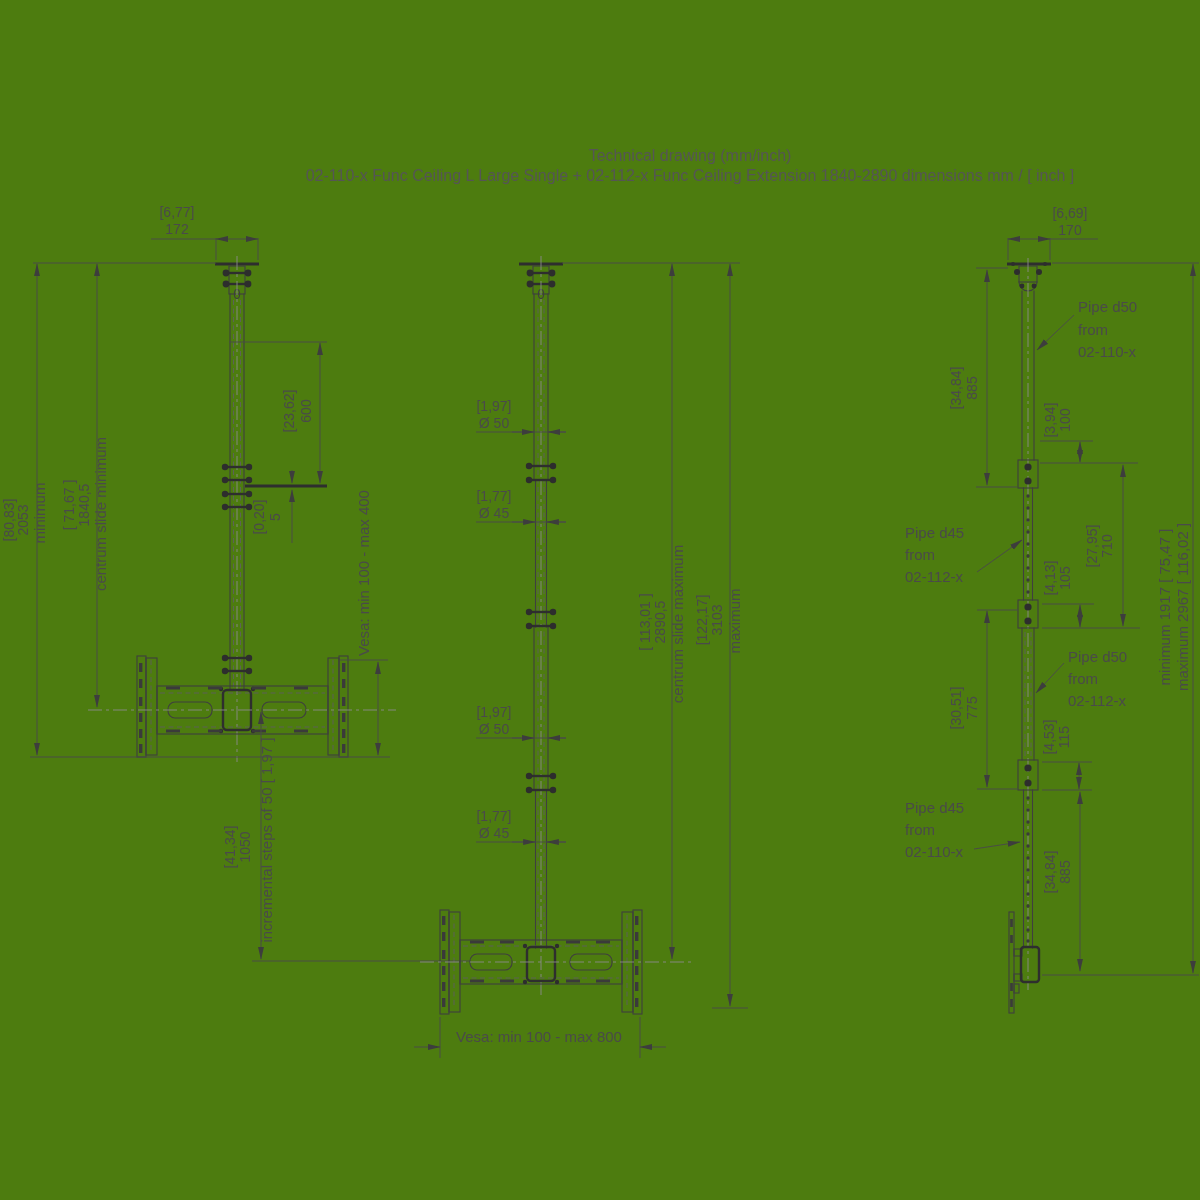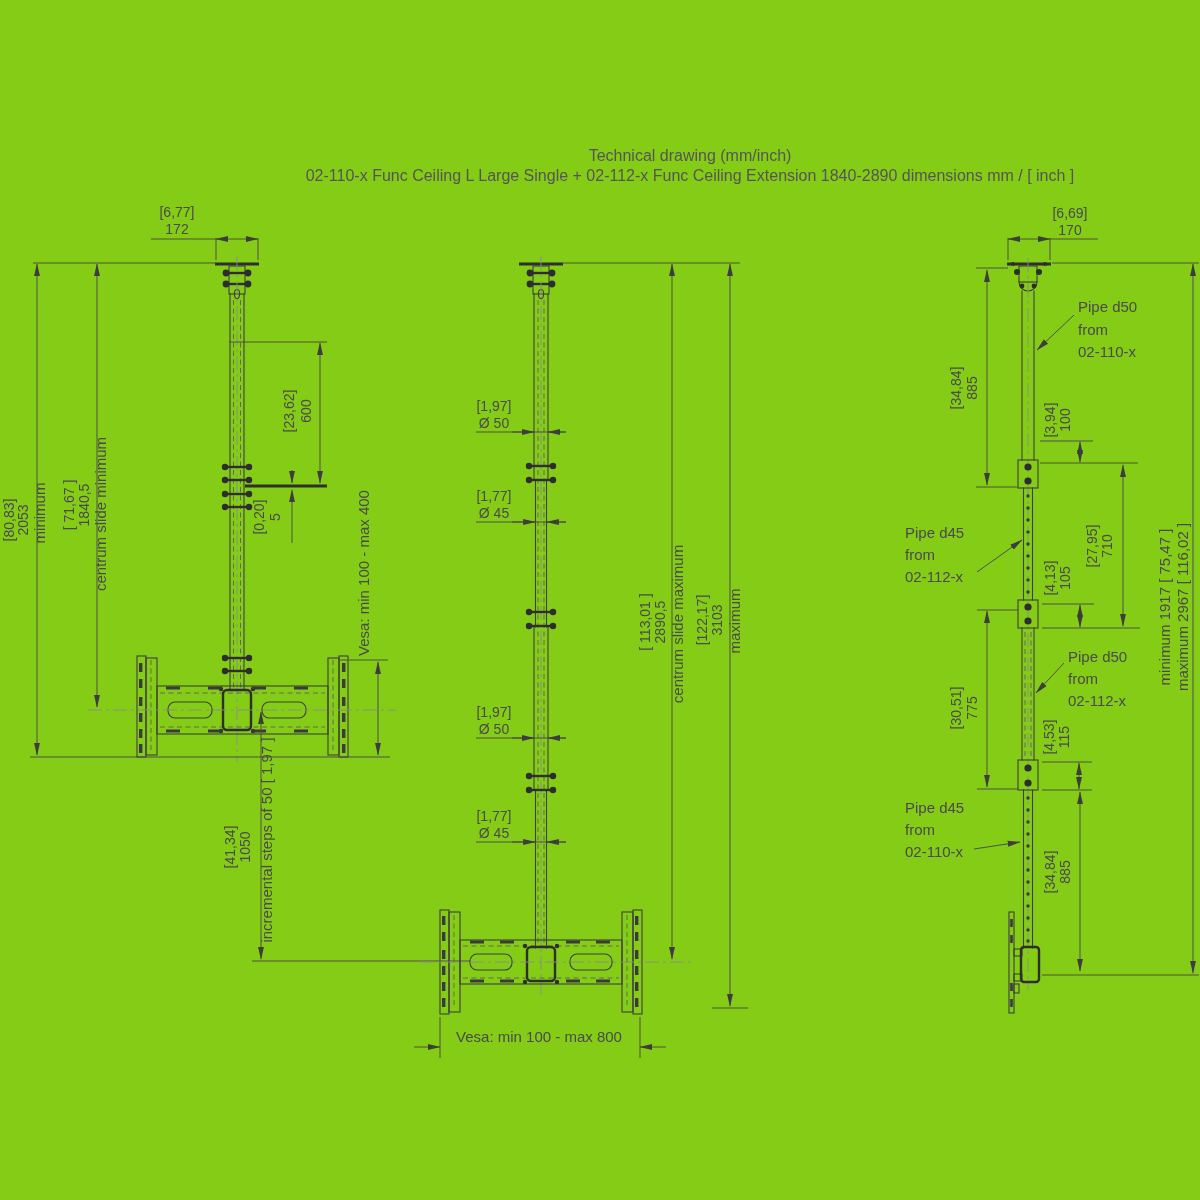--- a/index.html
+++ b/index.html
@@ -1,16 +1,16 @@
 <!DOCTYPE html>
 <html><head>
 <meta charset="utf-8">
 <style>
   html,body { margin:0; padding:0; background:#ffffff; }
-  .stage { width:1200px; height:1200px; position:relative; background:#84cc16; }
+  .stage { width:1200px; height:1200px; position:relative; background:#4d7c0f; }
   svg text {
     font-family:"Liberation Sans","DejaVu Sans",sans-serif;
     fill:#4a4a4a;
     font-size:14px;
   }
   svg .title-text { font-size:16px; fill:#555555; }
   svg .lbl { font-size:15px; }
   .s1 { stroke:#3f3f3f; stroke-width:1.1; fill:none; stroke-linecap:square; }
   .s2 { stroke:#2e2e2e; stroke-width:2.4; fill:none; }
   .s3 { stroke:#2e2e2e; stroke-width:3.2; fill:none; }

